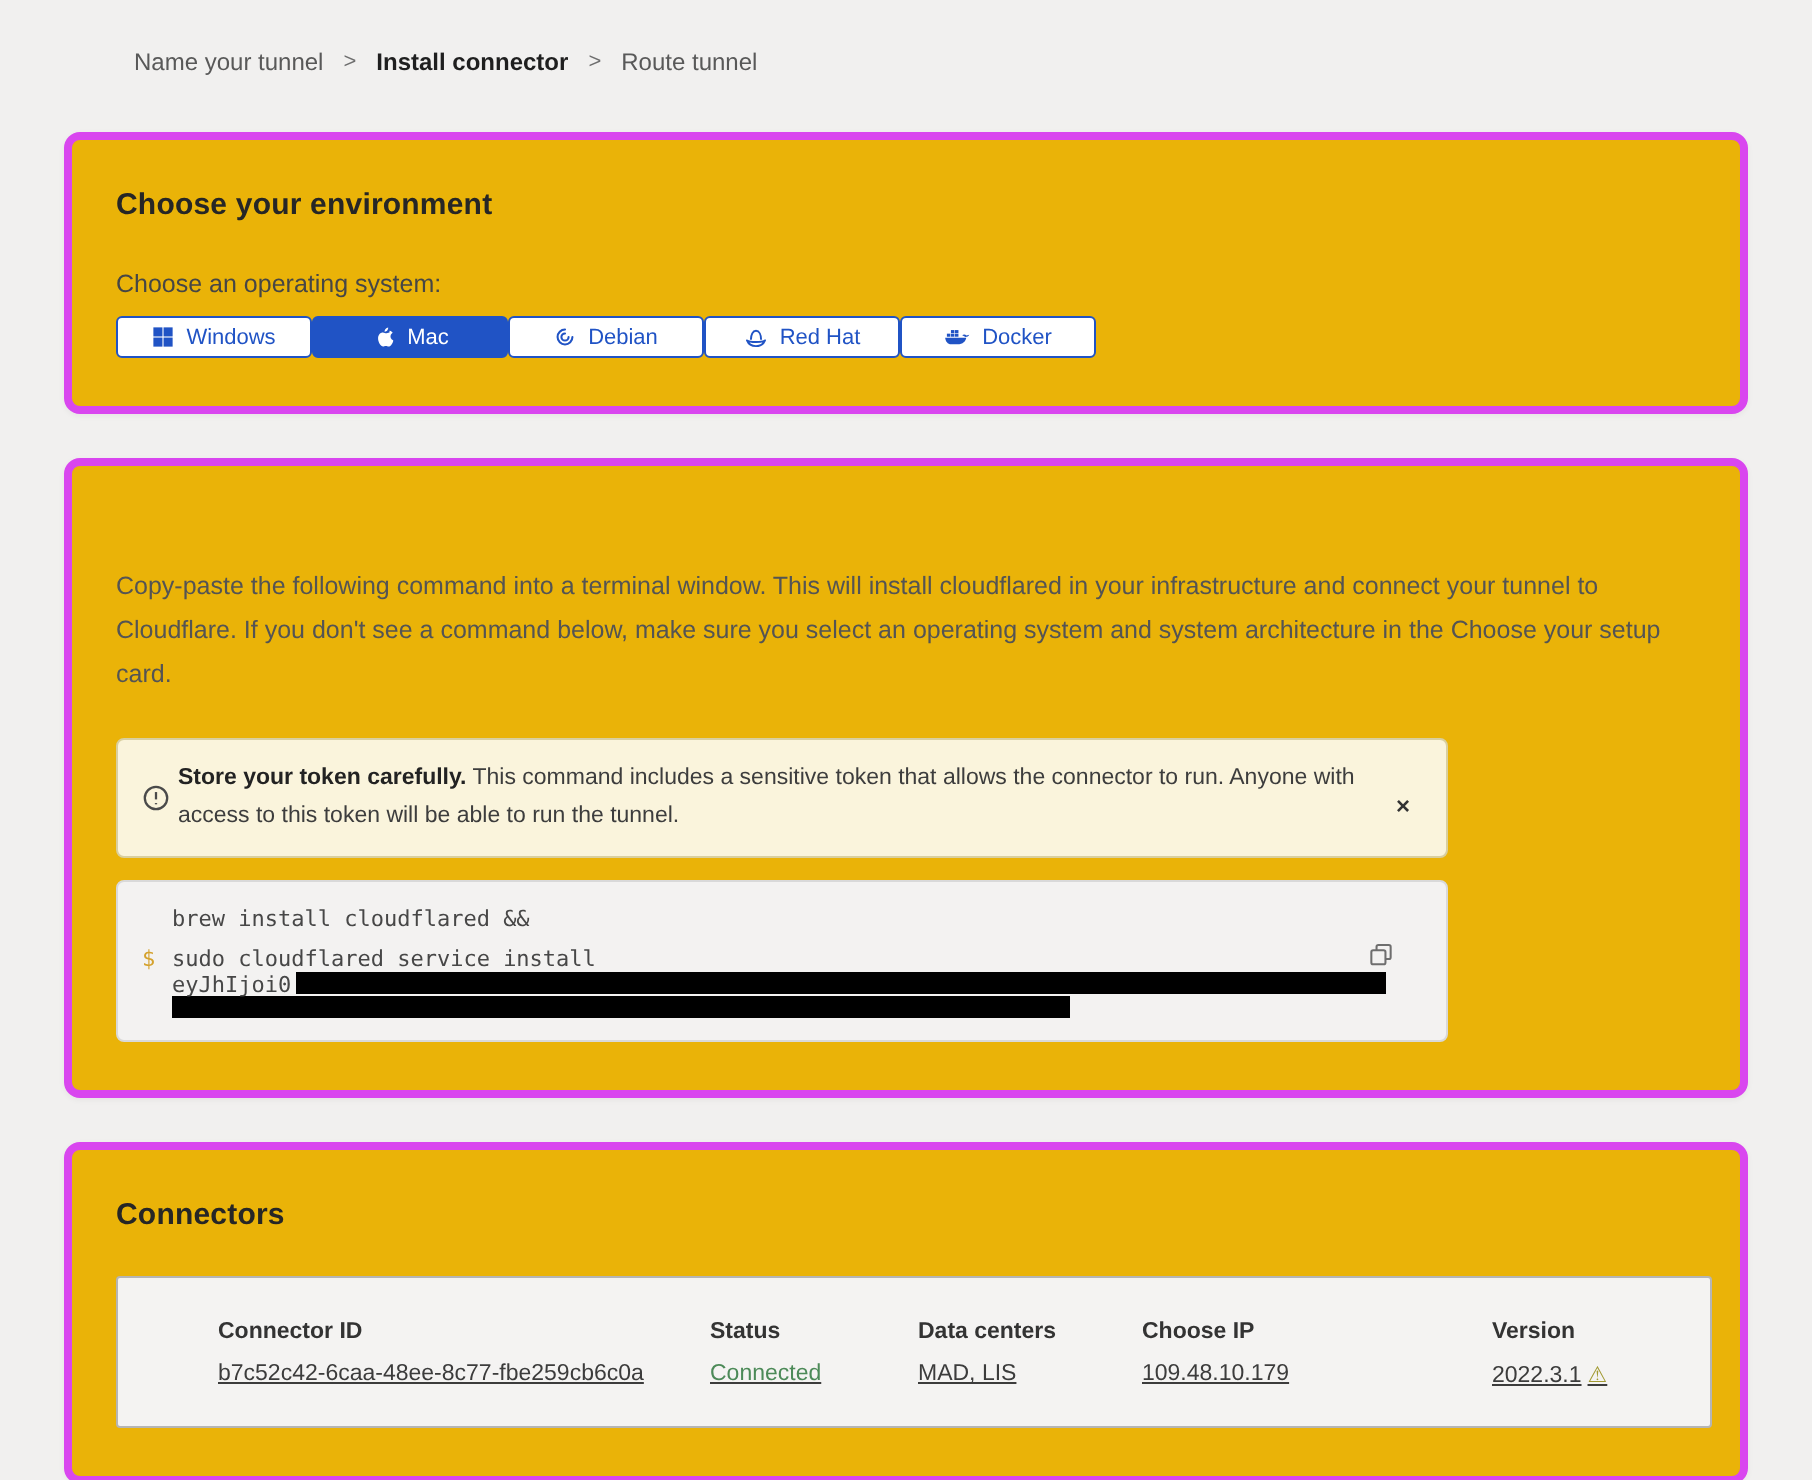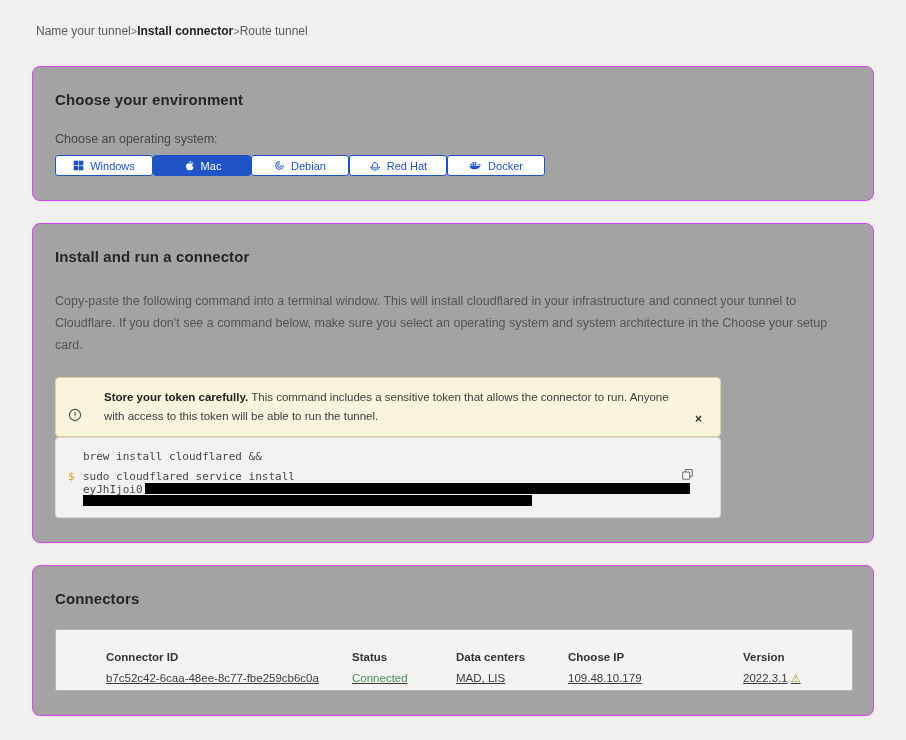--- a/index.html
+++ b/index.html
@@ -9,29 +9,31 @@
     font-family:"Liberation Sans", sans-serif;
     color:#333;
   }
   
   .breadcrumb {
     padding:24px 0 0 36px;
     font-size:12px;
     color:#595959;
     display:flex;
     align-items:center;
+    gap:10px;
+    margin-left:31px;
   }
   .crumb { cursor:default; }
   .crumb.active { font-weight:bold; color:#1f1f1f; }
   .crumb-sep { color:#6e6e6e; font-size:11px; }
 
   
   .card {
-    background:#a3a3a3;
-    border:1px solid #d946ef;
+    background:#eab308;
+    border:4px solid #d946ef;
     border-radius:8px;
     box-shadow:0 1px 3px rgba(0,0,0,0.05);
     margin:0 32px;
     padding:24px 22px;
   }
   .card + .card { margin-top:22px; }
   .card:first-of-type { margin-top:28px; }
   .card-title {
     font-size:15px;
     font-weight:bold;
@@ -65,34 +67,35 @@
     max-width:798px;
   }
   .alert {
     margin-top:20px;
     width:666px;
     background:#faf4dc;
     border:1px solid #d9cf9f;
     border-radius:4px;
     padding:10px 14px 10px 12px;
     display:flex;
-    align-items:flex-end;
-    gap:22px;
+    align-items:center;
+    gap:4px;
   }
   .alert-icon { flex:0 0 auto; margin-top:5px; }
   .alert-text { font-size:11.5px; line-height:1.65; color:#3d3d3d; flex:1 1 auto; }
   .alert-text b { color:#222; }
   .alert-close {
     flex:0 0 auto;
     border:none; background:none;
     font-size:12px; font-weight:bold; color:#333;
     cursor:pointer; margin-top:9px; padding:0 4px;
     font-family:"Liberation Sans", sans-serif;
   }
   .codeblock {
+    margin-top:11px;
     width:666px;
     background:#f3f2f1;
     border:1px solid #d9d9d9;
     border-radius:4px;
     padding:13px 14px 11px 27px;
     font-family:"DejaVu Sans Mono", monospace;
     font-size:11px;
     line-height:11.5px;
     color:#474747;
     position:relative;
@@ -112,21 +115,21 @@
     background:none; border:none; cursor:pointer; padding:2px;
   }
 
   
   .conn-table {
     margin-top:22px;
     width:798px;
     background:#f4f3f2;
     border:1px solid #b5b5b5;
     border-radius:2px;
-    padding:21px 10px 5px 50px;
+    padding:21px 10px 19px 50px;
     font-size:11.5px;
   }
   .conn-row { display:flex; }
   .conn-row.header { font-weight:bold; color:#333; margin-bottom:9px; }
   .conn-row.values { color:#3c3c3c;text-decoration:underline; }
   .col-id { width:246px; }
   .col-status { width:104px; }
   .col-dc { width:112px; }
   .col-ip { width:175px; }
   .col-ver { flex:1; }
@@ -209,21 +212,20 @@
             </g>
           </svg>
       </span>
       <span>Docker</span>
     </button>
 
   </div>
 </section>
 
 <section class="card">
-  <h2 class="card-title">Install and run a connector</h2>
   <p class="install-desc">Copy-paste the following command into a terminal window. This will install cloudflared in your infrastructure and connect your tunnel to Cloudflare. If you don't see a command below, make sure you select an operating system and system architecture in the Choose your setup card.</p>
 
   <div class="alert">
     <span class="alert-icon">
       <svg width="14" height="14" viewBox="0 0 16 16" fill="none" stroke="#4a4a4a" stroke-width="1.3">
           <circle cx="8" cy="8" r="6.4"></circle>
           <line x1="8" y1="4.6" x2="8" y2="8.8"></line>
           <line x1="8" y1="10.9" x2="8" y2="11.6"></line>
         </svg>
     </span>

